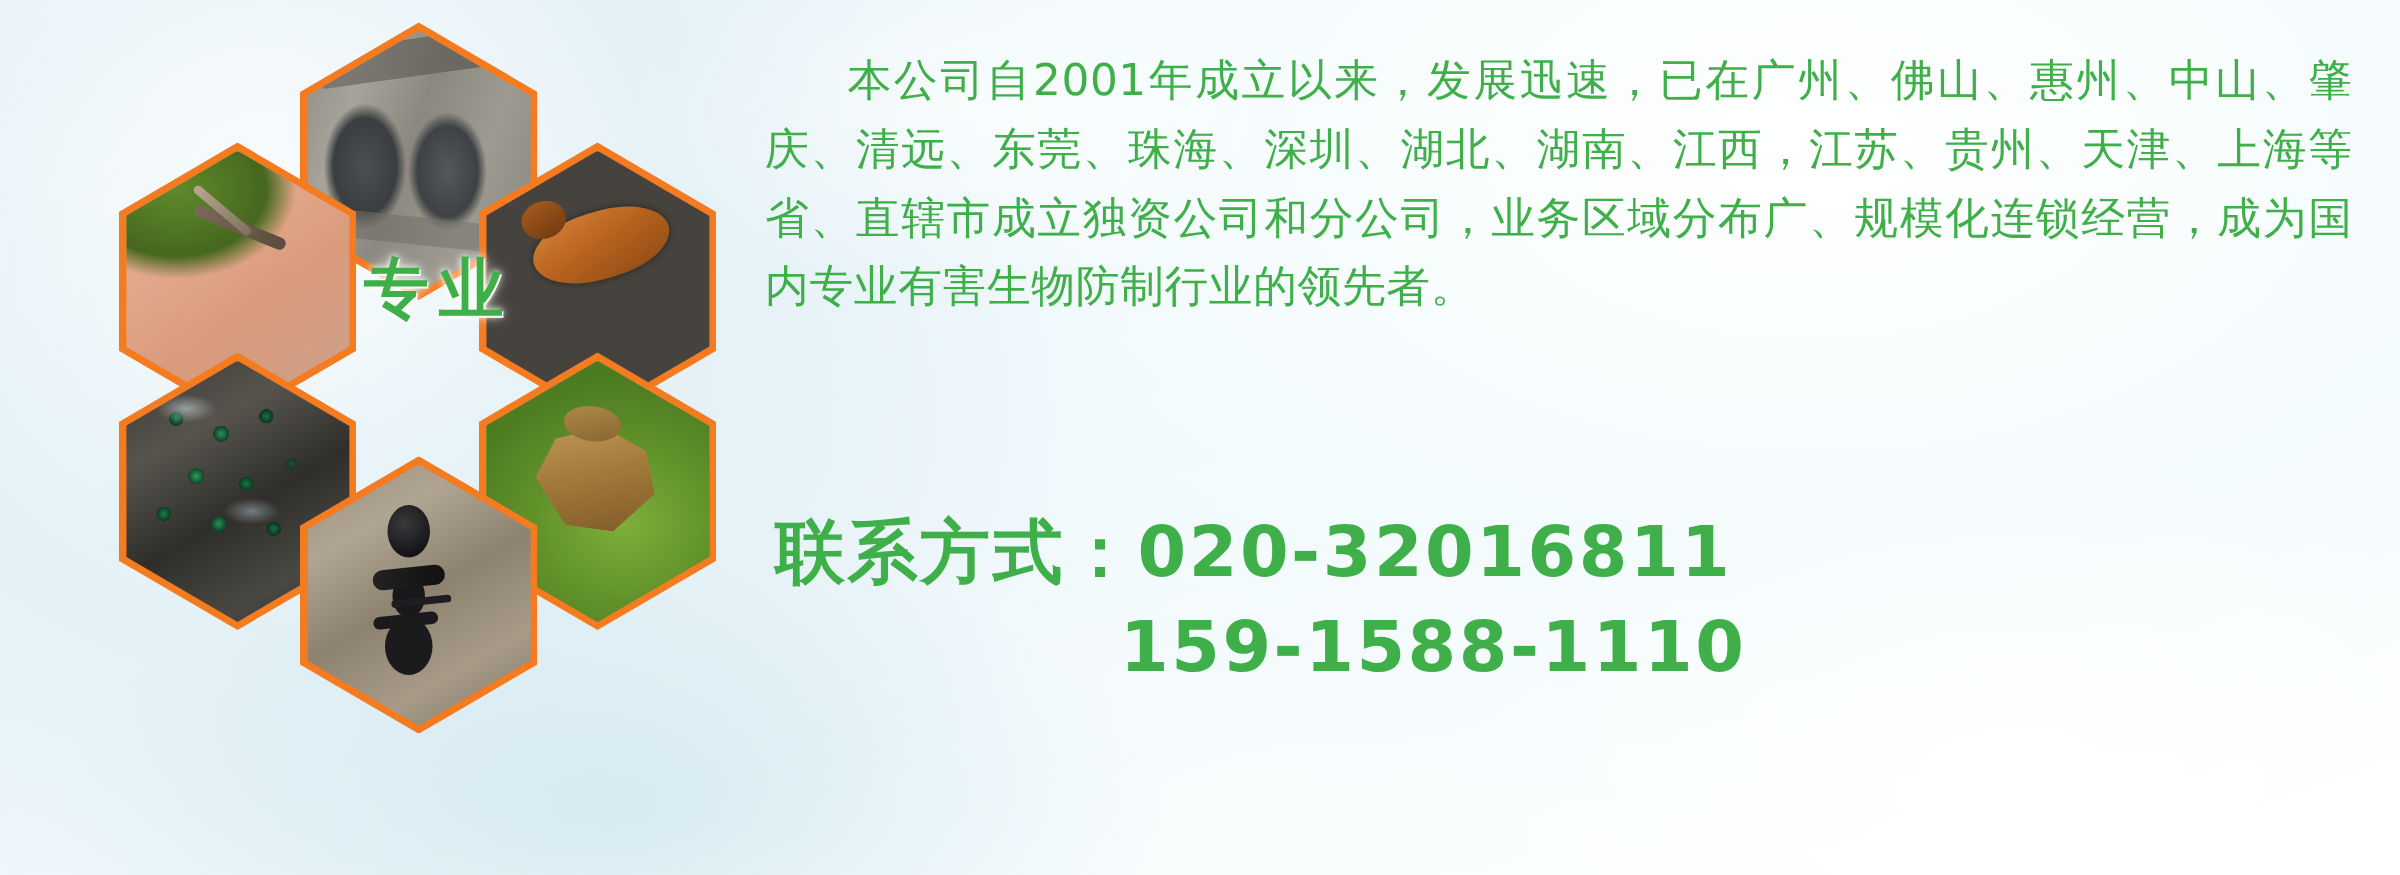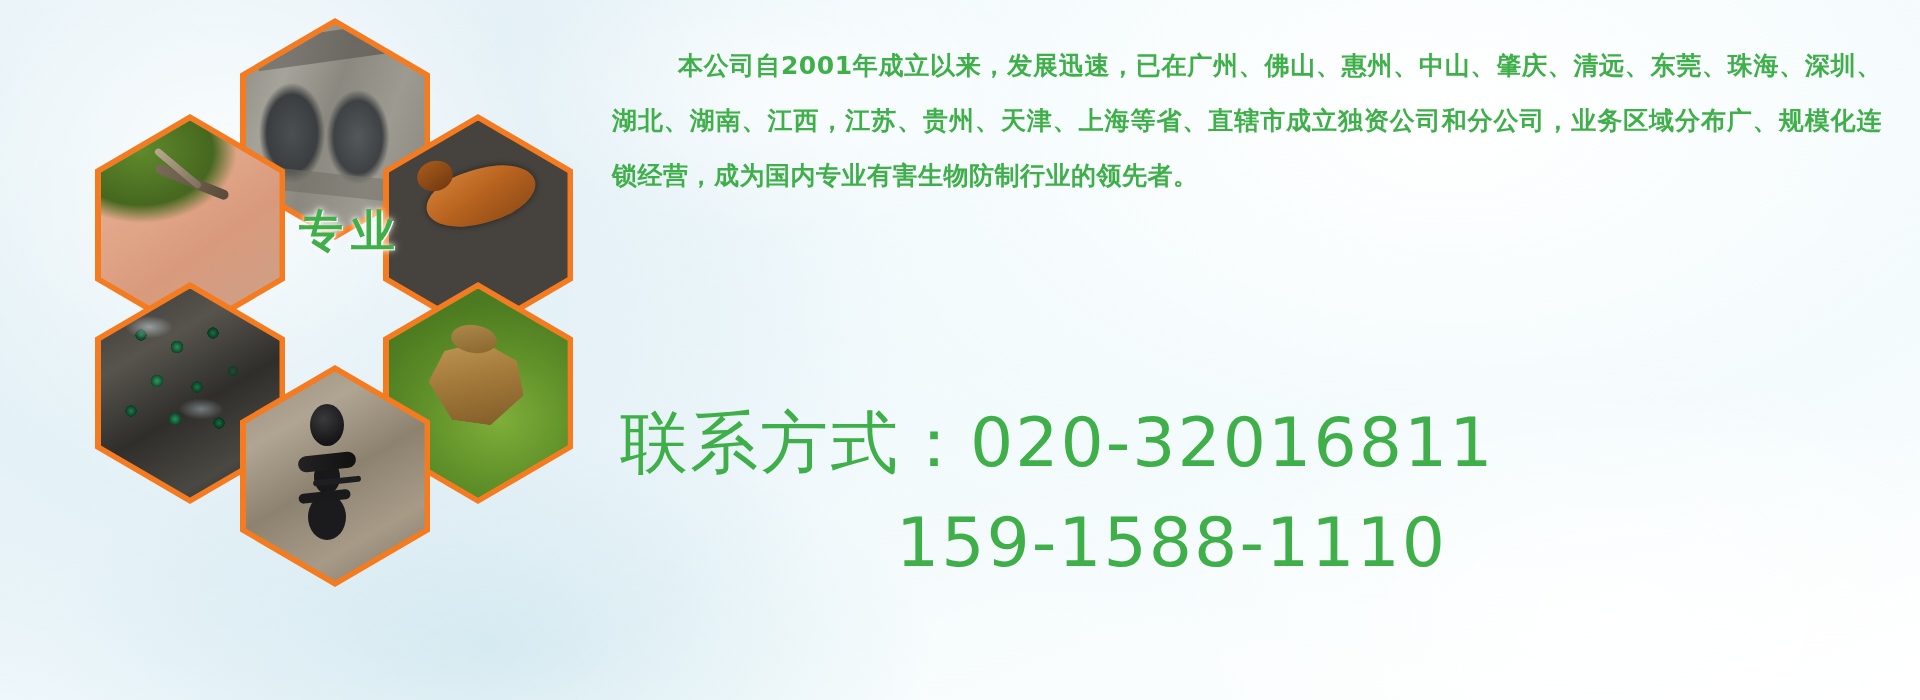--- a/index.html
+++ b/index.html
@@ -175,59 +175,59 @@
   .hex-label{
     position:absolute;
     left:196px; top:192px;
     width:120px;
     text-align:center;
     z-index:6;
     pointer-events:none;
   }
   .hex-label .lbl{
     display:block;
-    font-family:Liberation Sans, sans-serif;
+    font-family:Liberation Mono, monospace;
     font-weight:bold;
-    font-size:44px;
+    font-size:52px;
     letter-spacing:8px;
     color:#3faf4a;
     text-shadow: 0 0 5px rgba(255,255,255,.95), 0 0 10px rgba(255,255,255,.8), 1px 1px 0 #fff;
     line-height:1.32;
   }
 
   
   .copy{
     position:absolute;
     left:612px; top:38px;
     width:1270px;
   }
   .paragraph{
     color:#3faf4a;
-    font-size:25px;
-    font-weight:700;
+    font-size:35px;
+    font-weight:400;
     line-height:55px;
     letter-spacing:.5px;
     text-indent:66px;
     text-align:justify;
     text-justify:inter-ideograph;
   }
   .contact{
     position:absolute;
     left:620px; top:405px;
     width:1280px;
     color:#3faf4a;
   }
   .contact .line{
-    font-size:68px;
-    font-weight:400;
+    font-size:56px;
+    font-weight:700;
     letter-spacing:2px;
     line-height:76px;
     white-space:nowrap;
   }
-  .contact .line.phone2{ padding-left:276px;margin-top:24px; }
+  .contact .line.phone2{ padding-left:276px; }
 </style>
 </head>
 <body>
 
 <div class="banner">
 
   <div class="glow g1"></div>
   <div class="glow g2"></div>
   <div class="glow g3"></div>
   <div class="glow g4"></div>

